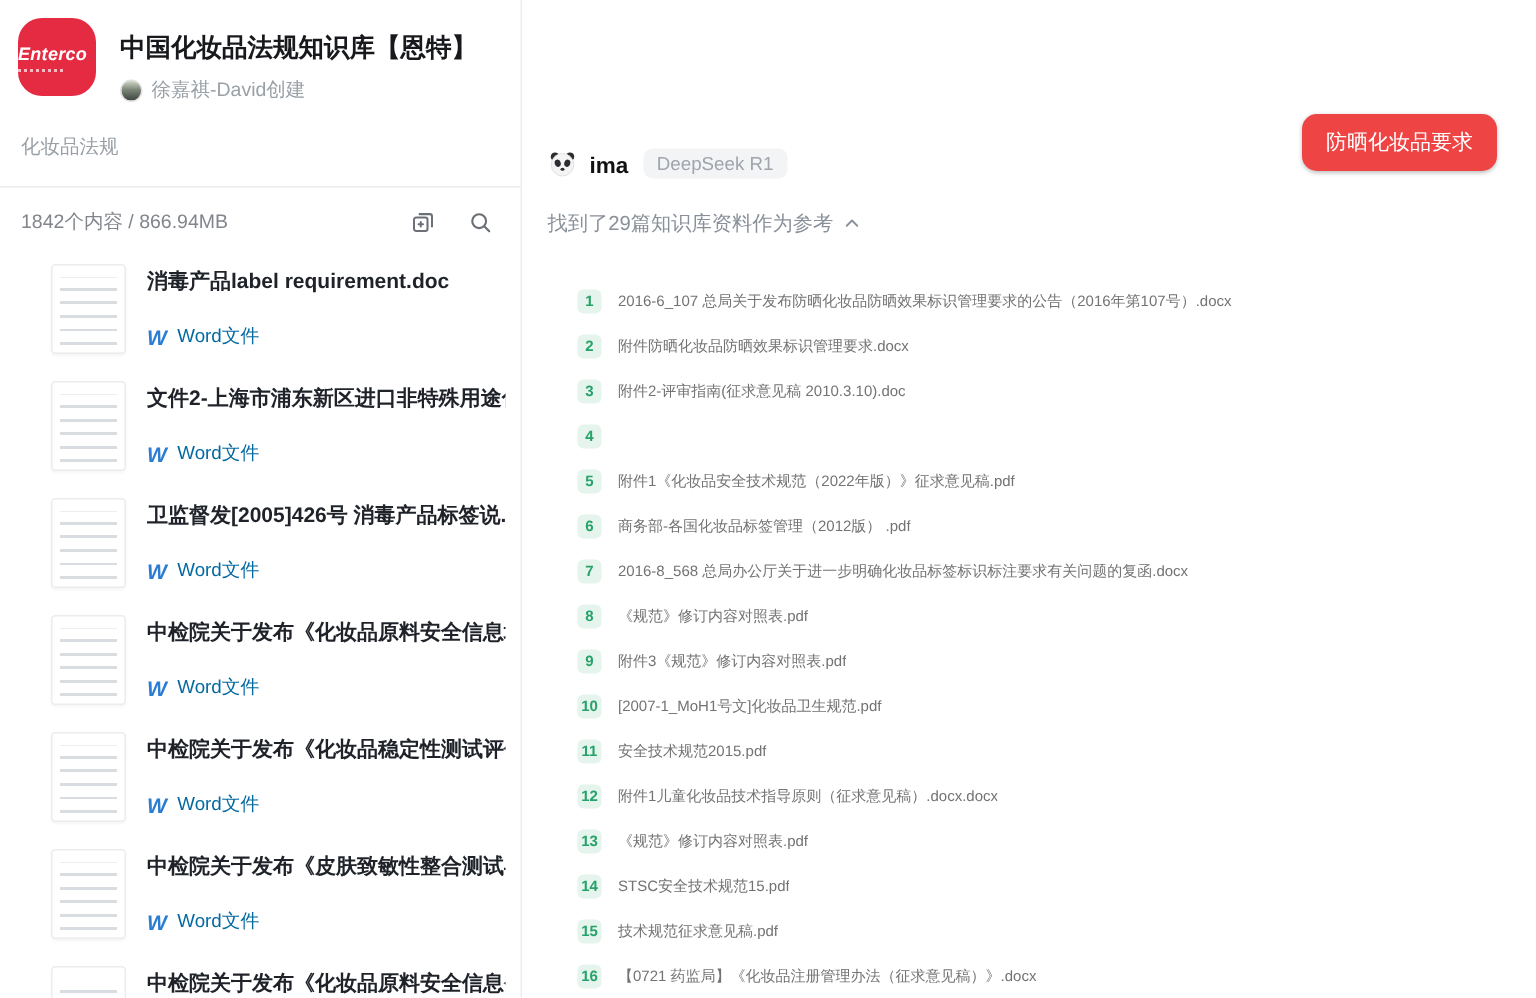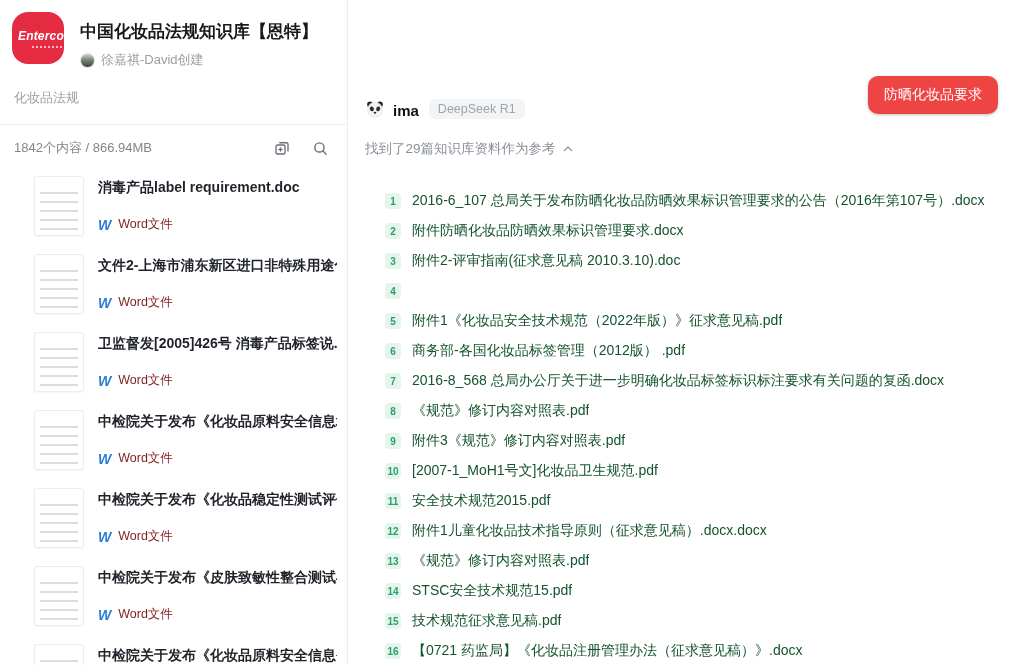--- a/index.html
+++ b/index.html
@@ -13,21 +13,21 @@
   }
 
   
   .sidebar {
     position:absolute; left:0; top:0; width:348px; height:665px;
     background:#fff; border-right:1px solid #ededed;
   }
   .kb-header { display:flex; align-items:flex-start; padding:12px 12px 0 12px; }
   .logo {
     width:52px; height:52px; border-radius:16px; background:#e52b42;
-    display:flex; flex-direction:column; align-items:flex-end; justify-content:center;
+    display:flex; flex-direction:column; align-items:flex-start; justify-content:center;
     flex:0 0 auto;
   }
   .logo-word {
     color:#fff; font-weight:700; font-style:italic; font-size:12px; letter-spacing:0.2px;
   }
   .logo-subline {
     margin-top:3px; width:32px; height:2px;
     background:repeating-linear-gradient(90deg,#f7b9c1 0 2px, transparent 2px 4px);
   }
   .kb-head-text { margin-left:16px; padding-top:8px; min-width:0; }
@@ -62,21 +62,21 @@
   .doc-info { margin-left:14px; min-width:0; padding-top:3px; flex:1; }
   .doc-title {
     font-size:14px; color:#1f2329; font-weight:600;
     white-space:nowrap; overflow:hidden; max-width:258px;
   }
   .doc-type { display:flex; align-items:center; margin-top:19px; }
   .w-icon {
     color:#2b7cd3; font-weight:800; font-style:italic; font-size:14px; margin-right:7px;
     font-family:"Liberation Sans", sans-serif;
   }
-  .doc-type-text { font-size:12.5px; color:#7f1d1d; }
+  .doc-type-text { font-size:12.5px; color:#0369a1; }
 
   
   .main { position:absolute; left:349px; top:0; right:0; bottom:0; background:#fff; }
 
   .user-bubble {
     position:absolute; top:76px; right:26px;
     background:#ef4444; color:#fff; font-size:14px;
     padding:10px 16px; border-radius:10px;
     box-shadow:0 1px 3px rgba(0,0,0,.25);
     cursor:default;
@@ -100,21 +100,21 @@
   .refs-list { position:absolute; left:36px; top:186px; right:10px; }
   .ref-row { display:flex; align-items:center; height:30px; }
   .ref-num {
     min-width:16px; height:16px; padding:0 2px;
     background:#e5f4ec; color:#27a26a;
     border-radius:4px; font-size:10px; font-weight:700;
     display:flex; align-items:center; justify-content:center;
     margin-right:11px; flex:0 0 auto;
   }
   .ref-title {
-    font-size:14px; color:#14532d; white-space:nowrap; overflow:hidden;
+    font-size:10px; color:#737373; white-space:nowrap; overflow:hidden;
     cursor:pointer;
   }
 </style>
 </head>
 <body>
 
 <div class="sidebar">
 
   <div class="kb-header">
     <div class="logo">

